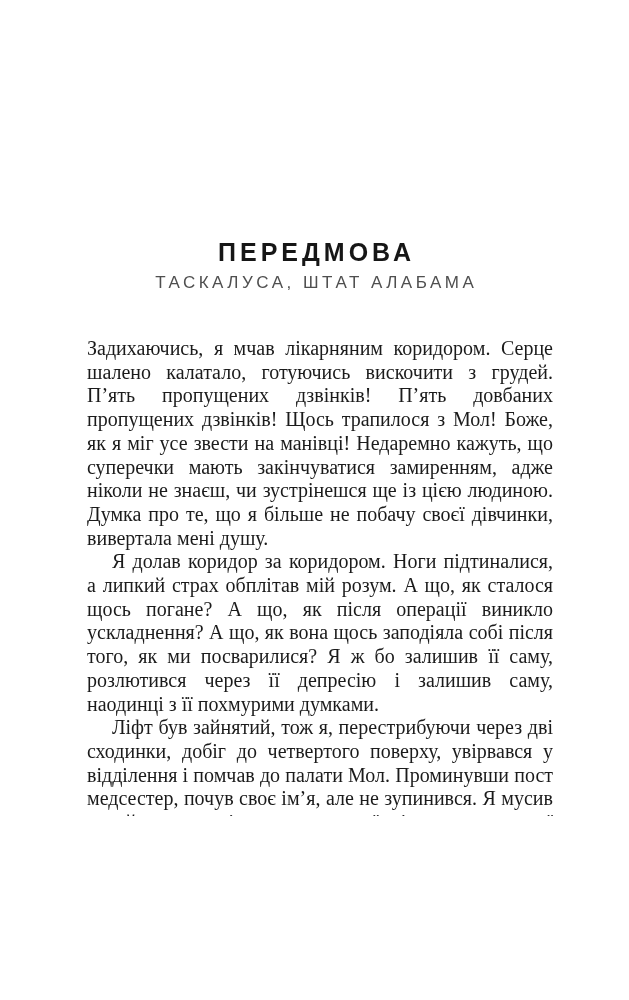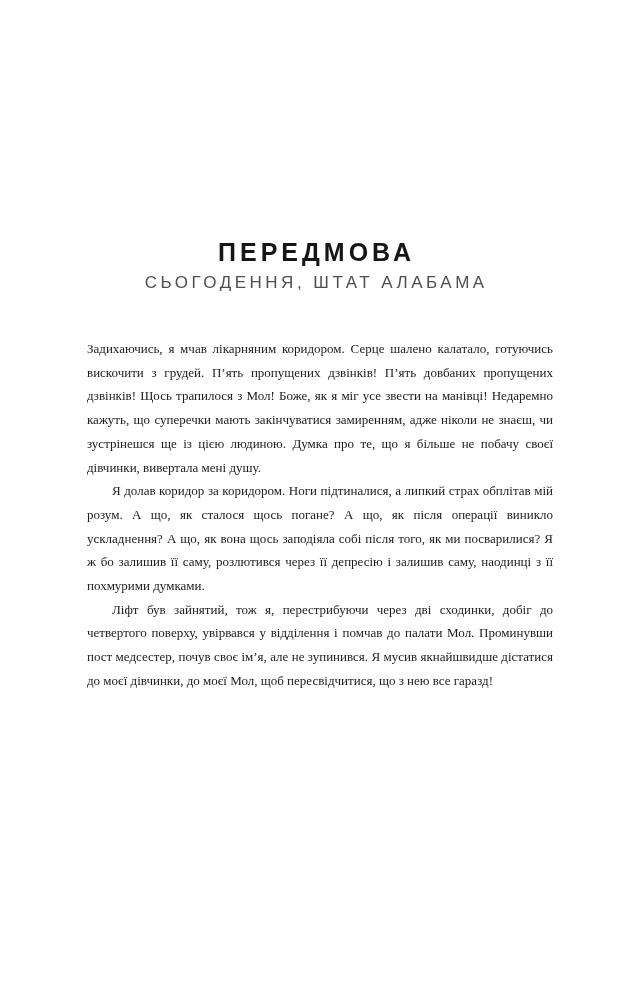--- a/index.html
+++ b/index.html
@@ -40,21 +40,21 @@
     text-indent: 3.5px;
     line-height: 25px;
     color: #4f4f4f;
   }
   .body-text {
     position: absolute;
     top: 337px;
     left: 87px;
     width: 466px;
     font-family: "Liberation Serif", "DejaVu Serif", serif;
-    font-size: 13px;
+    font-size: 20px;
     line-height: 23.7px;
     color: #1b1b1b;
     text-align: justify;
   }
   .body-text p {
     margin: 0;
     padding: 0;
   }
   .body-text p.indented {
     text-indent: 25px;
@@ -72,21 +72,21 @@
   }
 </style>
 </head>
 <body>
 
 <div class="book-page">
 
   <h1 class="chapter-title">ПЕРЕДМОВА</h1>
 
   <div class="chapter-subtitle">
-    <div>СЬОГОДЕННЯ, ШТАТ АЛАБАМА</div>
+    <div>ТАСКАЛУСА, ШТАТ АЛАБАМА</div>
   </div>
 
   <div class="body-text">
     <p>Задихаючись, я мчав лікарняним коридором. Серце шалено калатало, готуючись вискочити з грудей. П’ять пропущених дзвінків! П’ять довбаних пропущених дзвінків! Щось трапилося з Мол! Боже, як я міг усе звести на манівці! Недаремно кажуть, що суперечки мають закінчуватися замиренням, адже ніколи не знаєш, чи зустрінешся ще із цією людиною. Думка про те, що я більше не побачу своєї дівчинки, вивертала мені душу.</p>
     <p class="indented">Я долав коридор за коридором. Ноги підтиналися, а липкий страх обплітав мій розум. А що, як сталося щось погане? А що, як після операції виникло ускладнення? А що, як вона щось заподіяла собі після того, як ми посварилися? Я ж бо залишив її саму, розлютився через її депресію і залишив саму, наодинці з її похмурими думками.</p>
     <p class="indented">Ліфт був зайнятий, тож я, перестрибуючи через дві сходинки, добіг до четвертого поверху, увірвався у відділення і помчав до палати Мол. Проминувши пост медсестер, почув своє ім’я, але не зупинився. Я мусив якнайшвидше дістатися до моєї дівчинки, до моєї Мол, щоб пересвідчитися, що з нею все гаразд!</p>
   </div>
 
   <div class="page-number">7</div>
 

